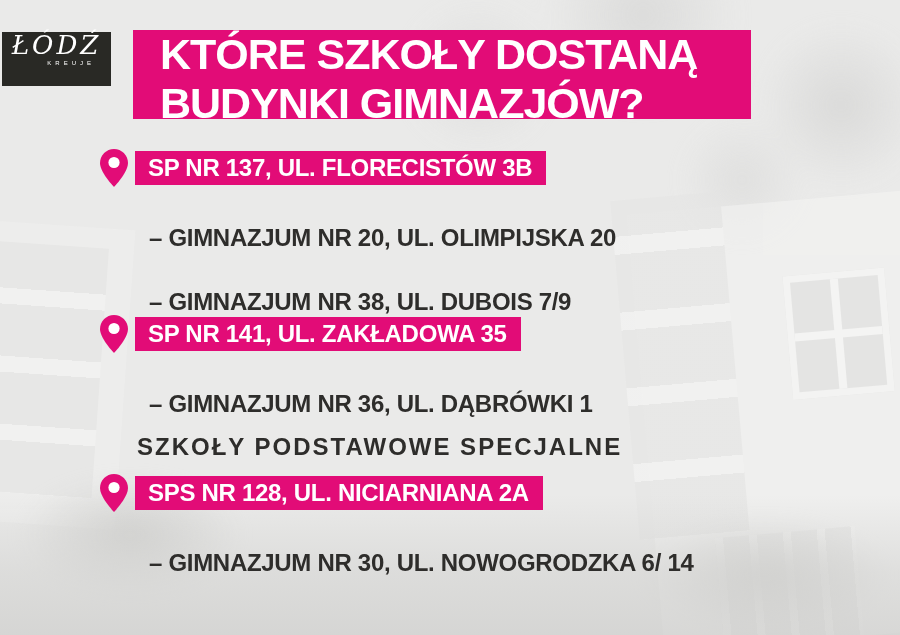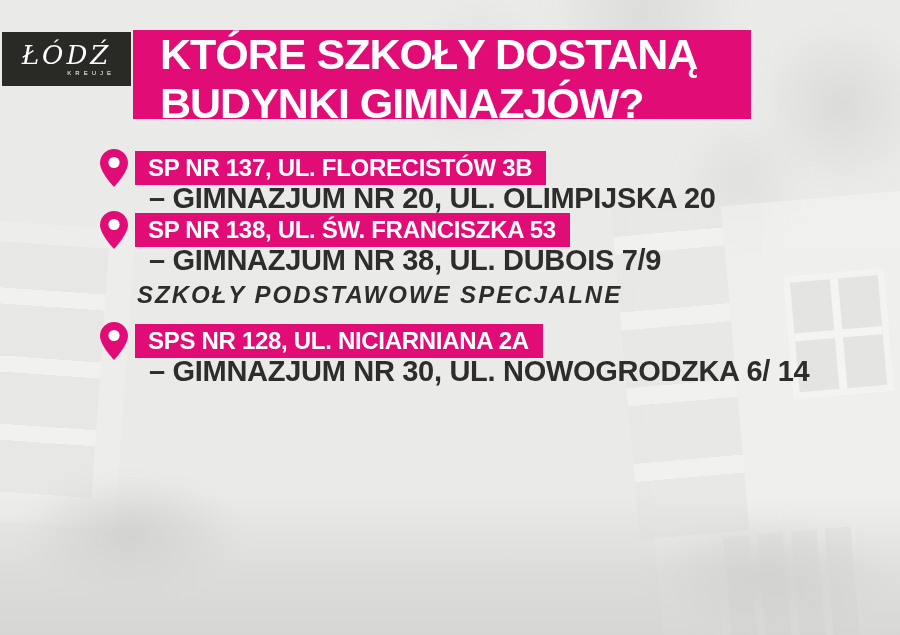--- a/index.html
+++ b/index.html
@@ -61,23 +61,23 @@
     background:radial-gradient(ellipse 50% 50% at 50% 50%, #d5d5d3 0%, rgba(213,213,211,0) 75%);
     filter:blur(8px);
   }
   .bg-bottom{
     left:0;bottom:0;width:100%;height:140px;
     background:linear-gradient(180deg, rgba(209,209,207,0) 0%, rgba(207,207,205,.5) 55%, rgba(200,200,198,.6) 100%);
   }
 
   
   .logo{
-    position:absolute;left:2px;top:32px;width:129px;height:54px;
+    position:absolute;left:2px;top:32px;width:109px;height:54px;
     background:var(--logo_bg,#292925);
-    display:flex;flex-direction:column;align-items:center;justify-content:center;
+    display:flex;flex-direction:column;align-items:center;justify-content:flex-start;
   }
   .logo-text{
     font-family:"DejaVu Serif",serif;font-style:italic;
     color:#ffffff;font-size:26px;line-height:26px;letter-spacing:3px;
   }
   .logo-tagline{
     color:#ffffff;font-size:6px;letter-spacing:4px;line-height:6px;
     align-self:flex-end;margin:2px 16px 0 0;
   }
 
@@ -93,36 +93,36 @@
     letter-spacing:-1px;white-space:nowrap;
   }
 
   
   .list{position:absolute;left:100px;top:150px;width:780px;}
   .section-heading{
     margin:0 0 7px 37px;color:var(--dark,#2e2d2b);
     font-size:24px;font-weight:bold;letter-spacing:2px;line-height:30px;
     white-space:nowrap;
   }
-  .section-heading.second{margin-top:8px;margin-bottom:13px;font-style:italic;}
+  .section-heading.second{margin-top:16px;margin-bottom:13px;}
   .item{margin-bottom:2px;}
   .item-row{display:flex;align-items:center;height:36px;}
   .pin{
     width:28px;height:38px;flex:0 0 28px;margin-right:7px;
     color:var(--pink,#e20c77);display:block;
   }
   .school{
     background:var(--pink,#e20c77);color:#ffffff;
     font-size:24px;font-weight:bold;line-height:33px;
     padding:0 14px 1px 13px;letter-spacing:-0.3px;white-space:nowrap;text-align:right;
   }
   .target{
     margin-left:49px;color:var(--dark,#2e2d2b);
-    font-size:29px;font-weight:bold;line-height:24px;
-    letter-spacing:-0.3px;white-space:nowrap;
+    font-size:24px;font-weight:bold;line-height:24px;
+    letter-spacing:-0.3px;white-space:nowrap;margin-top:40px;
   }
 </style>
 </head>
 <body>
 
 <div class="canvas">
 
   <div class="bg">
     <div class="bg-trees"></div>
     <div class="bg-building-right">
@@ -156,30 +156,33 @@
         <svg class="pin" viewBox="0 0 28 38">
           <path fill="currentColor" d="M14 0 C6.3 0 0 6.3 0 14 C0 23.5 14 38 14 38 C14 38 28 23.5 28 14 C28 6.3 21.7 0 14 0 Z"></path>
           <circle cx="14" cy="13.5" r="5.6" fill="#ffffff"></circle>
         </svg>
         <span class="school">SP NR 137, UL. FLORECISTÓW 3B</span>
       </div>
       <div class="target">– GIMNAZJUM NR 20, UL. OLIMPIJSKA 20</div>
     </div>
 
     <div class="item">
+      <div class="target">– GIMNAZJUM NR 38, UL. DUBOIS 7/9</div>
+    </div>
+
+    <div class="item">
       <div class="item-row">
         <svg class="pin" viewBox="0 0 28 38">
           <path fill="currentColor" d="M14 0 C6.3 0 0 6.3 0 14 C0 23.5 14 38 14 38 C14 38 28 23.5 28 14 C28 6.3 21.7 0 14 0 Z"></path>
           <circle cx="14" cy="13.5" r="5.6" fill="#ffffff"></circle>
         </svg>
-        <span class="school">SP NR 138, UL. ŚW. FRANCISZKA 53</span>
+        <span class="school">SP NR 141, UL. ZAKŁADOWA 35</span>
       </div>
-      <div class="target">– GIMNAZJUM NR 38, UL. DUBOIS 7/9</div>
+      <div class="target">– GIMNAZJUM NR 36, UL. DĄBRÓWKI 1</div>
     </div>
-
 
 
 
     <h2 class="section-heading second">SZKOŁY PODSTAWOWE SPECJALNE</h2>
 
     <div class="item">
       <div class="item-row">
         <svg class="pin" viewBox="0 0 28 38">
           <path fill="currentColor" d="M14 0 C6.3 0 0 6.3 0 14 C0 23.5 14 38 14 38 C14 38 28 23.5 28 14 C28 6.3 21.7 0 14 0 Z"></path>
           <circle cx="14" cy="13.5" r="5.6" fill="#ffffff"></circle>

